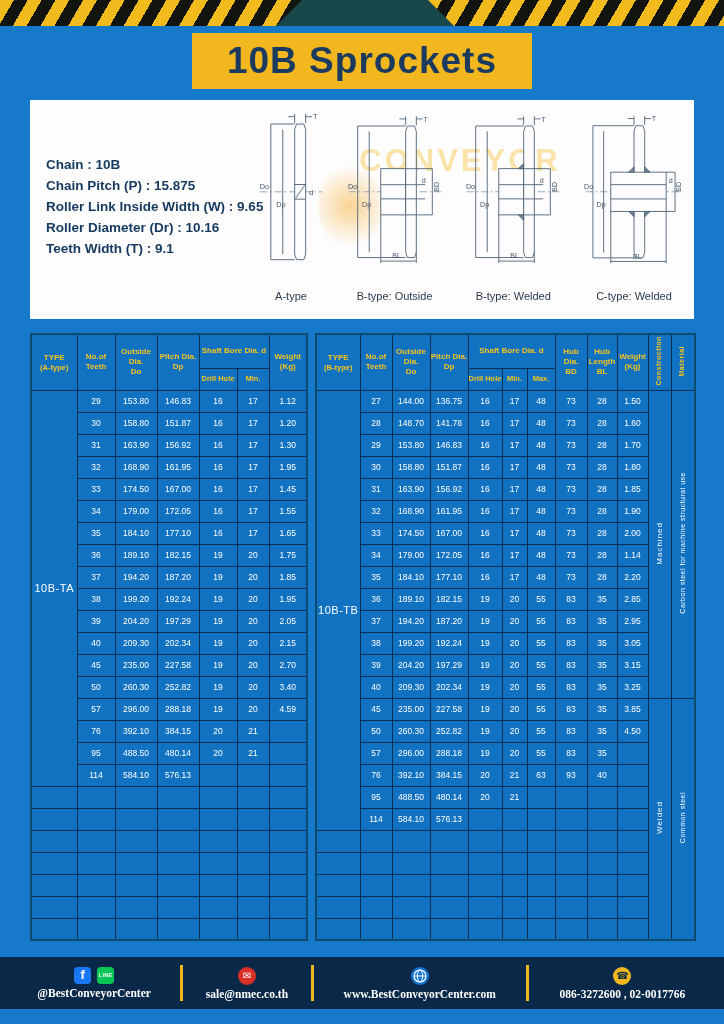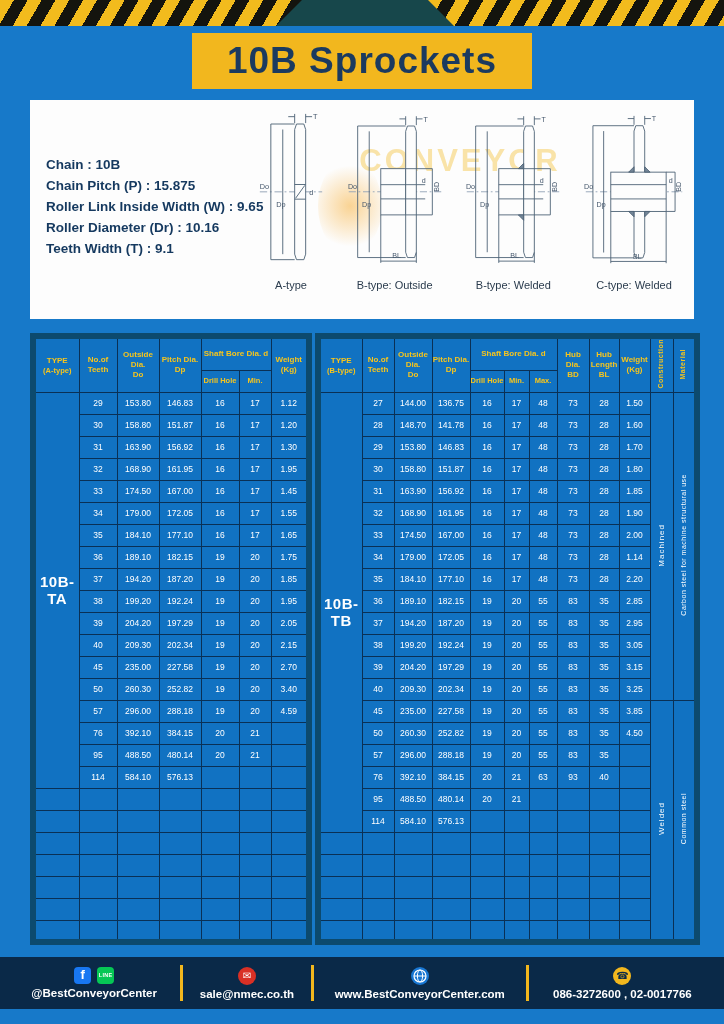--- a/index.html
+++ b/index.html
@@ -32,53 +32,53 @@
            font-size:13.5px; line-height:21px; z-index:2; }
   .watermark { position:absolute; left:320px; top:44px; width:220px; text-align:center;
                font-weight:bold; font-size:31px; line-height:34px; letter-spacing:3px;
                color:rgba(243,184,28,.38); z-index:0; }
   .wm-blob { position:absolute; left:288px; top:58px; width:64px; height:96px; border-radius:50%;
              background: radial-gradient(circle, rgba(245,160,20,.45), rgba(245,160,20,0) 70%);
              z-index:0; }
   .drawings { position:absolute; left:228px; top:6px; right:10px; display:flex;
               justify-content:space-between; z-index:1; }
   .drawing { display:flex; flex-direction:column; align-items:center; }
-  .drawing figcaption { font-size:11px; color:#2a3b4d; margin-top:5px; white-space:nowrap; }
+  .drawing figcaption { font-size:11px; color:#2a3b4d; margin-top:16px; white-space:nowrap; }
   .draw line, .draw polygon, .draw polyline, .draw rect { stroke:#4d6275; fill:none; stroke-width:1; }
   .draw .pl, .draw .hub { fill:#fdfdfd; }
   .draw .cl { stroke:#8fa0b4; stroke-dasharray:8 3 2 3; }
   .draw .weld { fill:#748698; stroke:#4d6275; }
   .draw text { fill:#44566b; font-size:8px; font-family:"Liberation Sans", sans-serif; }
 
   
   table { border-collapse:collapse; table-layout:fixed; position:absolute;
-          background:#1172c2; border:6px solid #0c4a6e; }
+          background:#1172c2; border:2px solid #0c4a6e; }
   #table-a { left:30px;  top:333px; width:276px; }
   #table-b { left:315px; top:333px; width:379px; }
   th, td { border:1px solid #0a3055; text-align:center; vertical-align:middle;
            padding:0; overflow:hidden; }
   th { color:#f6c51d; font-weight:bold; font-size:8px; line-height:1.25; }
   thead tr.h1 { height:34px; }
   thead tr.h2 { height:22px; }
   thead tr.h2 th { white-space:nowrap; font-size:7.5px; }
   tbody tr { height:22px; }
   tbody td { color:#ffffff; font-size:8.5px; }
-  .type-cell { color:#fff; font-weight:bold; font-size:15px; letter-spacing:.5px;margin-left:25px; }
+  .type-cell { color:#fff; font-weight:normal; font-size:11px; letter-spacing:.5px;margin-left:25px; }
   .th-sub { font-size:7.5px; }
   .vtext { writing-mode:vertical-rl; transform:rotate(180deg); white-space:nowrap; display:inline-block; }
   .vhead .vtext { font-size:7px; letter-spacing:.5px; }
   .vcell .vtext.constr { font-size:8px; letter-spacing:1px; }
   .vcell .vtext.mat { font-size:7px; letter-spacing:.5px; }
 
   
   .footer { position:absolute; left:0; top:957px; width:724px; height:52px;
             background:#0a2948; display:flex; align-items:center; padding:0 8px; }
   .fsec { height:100%; display:flex; flex-direction:column; align-items:center;
           justify-content:center; gap:3px; }
-  .fsec .ftext { color:#fff; font-weight:bold; font-size:11.5px; white-space:nowrap; }
+  .fsec .ftext { color:#fff; font-weight:bold; font-size:11.5px; white-space:nowrap;font-family:Liberation Serif, serif; }
   .ficons { display:flex; gap:6px; align-items:center; }
   .fdiv { width:3px; height:36px; background:#f2b71e; }
   .icon-fb { width:17px; height:17px; background:#1877f2; color:#fff; border-radius:4px;
              font-weight:bold; font-size:13px; line-height:16px; text-align:center;
              display:inline-block; }
   .icon-line { width:17px; height:17px; background:#06c755; color:#fff; border-radius:4px;
                font-weight:bold; font-size:5.5px; line-height:17px; text-align:center;
                display:inline-block; letter-spacing:.3px; }
   .icon-round { width:18px; height:18px; border-radius:50%; display:flex;
                 align-items:center; justify-content:center; }

